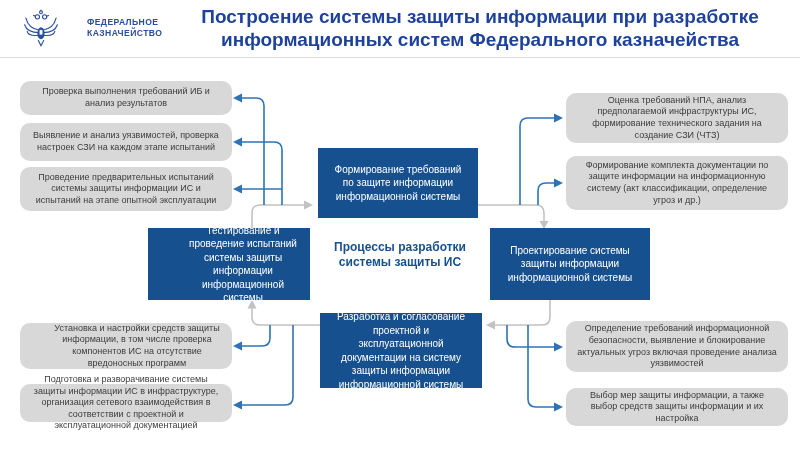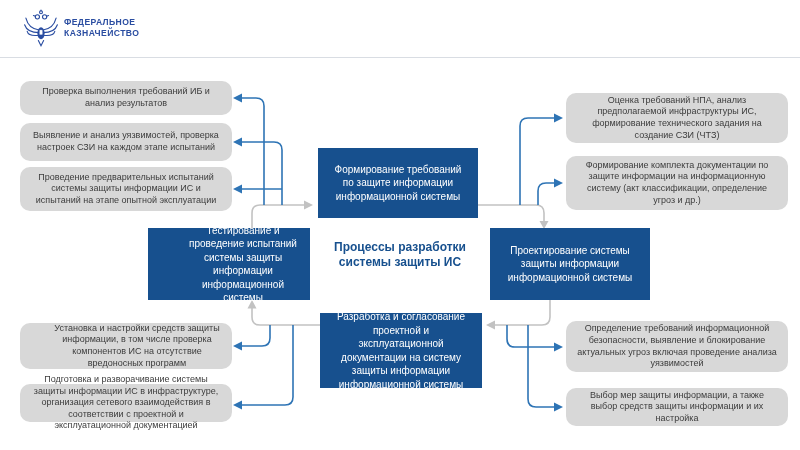--- a/index.html
+++ b/index.html
@@ -4,21 +4,21 @@
 <style>
   html,body{margin:0;padding:0;}
   body{
     width:800px;height:450px;position:relative;overflow:hidden;
     background:#ffffff;font-family:"Liberation Sans", sans-serif;
     -webkit-font-smoothing:antialiased;
   }
   
   .header{position:absolute;left:0;top:0;width:800px;height:57px;background:#fff;}
   .header-rule{position:absolute;left:0;top:57px;width:800px;height:1px;background:#d9dde3;}
-  .logo{position:absolute;left:20px;top:7px;display:flex;align-items:center;gap:2px;}
+  .logo{position:absolute;left:20px;top:7px;display:flex;align-items:center;gap:25px;}
   .org-name{font-size:8.6px;font-weight:600;color:#2a4da1;line-height:1.3;letter-spacing:.4px;}
   .title{
     position:absolute;left:168px;right:8px;top:5px;text-align:center;
     font-size:19px;font-weight:bold;color:#1e419b;line-height:1.22;
   }
   
   .gray-box{
     position:absolute;background:#d8d8d8;border-radius:10px;
     display:flex;align-items:center;justify-content:center;text-align:center;
     font-size:9px;line-height:1.28;color:#3c3c3c;padding:3px 10px;box-sizing:border-box;
@@ -73,20 +73,24 @@
         <path d="M28 51 L32 59 L36 51"></path>
       </g>
       <ellipse cx="32" cy="40" rx="5.5" ry="9" fill="#2a4da1"></ellipse>
       <rect x="29.2" y="34.5" width="5.6" height="8" rx="1.5" fill="#ffffff" stroke="#2a4da1" stroke-width="1"></rect>
     </svg>
     <div class="org-name">
       <div>ФЕДЕРАЛЬНОЕ</div>
       <div>КАЗНАЧЕЙСТВО</div>
     </div>
   </div>
+  <div class="title">
+    <div>Построение системы защиты информации при разработке</div>
+    <div>информационных систем Федерального казначейства</div>
+  </div>
 </div>
 <div class="header-rule"></div>
 
 <svg class="connector-layer" viewBox="0 0 800 450">
 
   <g stroke="#c2c2c2" stroke-width="1.6" fill="none">
     <path d="M252 228 L252 213 Q252 205 260 205 L305 205"></path>
     <path d="M478 205 L536 205 Q544 205 544 213 L544 221"></path>
     <path d="M550 300 L550 317 Q550 325 542 325 L494 325"></path>
     <path d="M320 325 L260 325 Q252 325 252 317 L252 308"></path>

